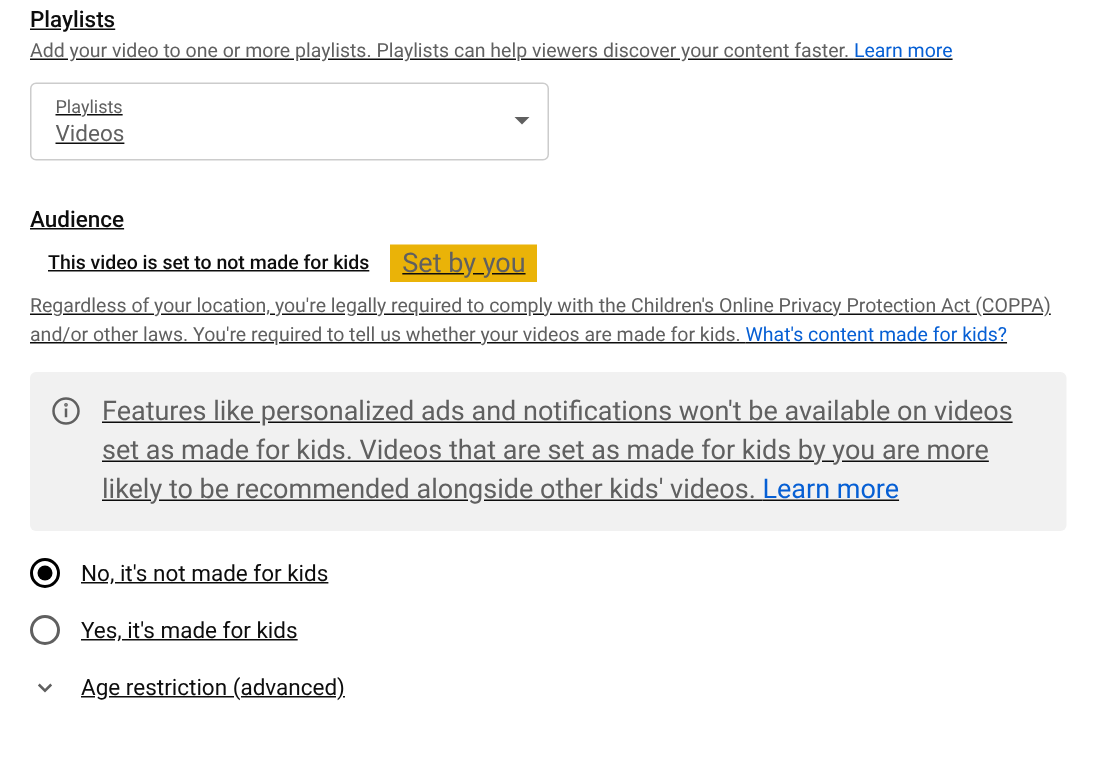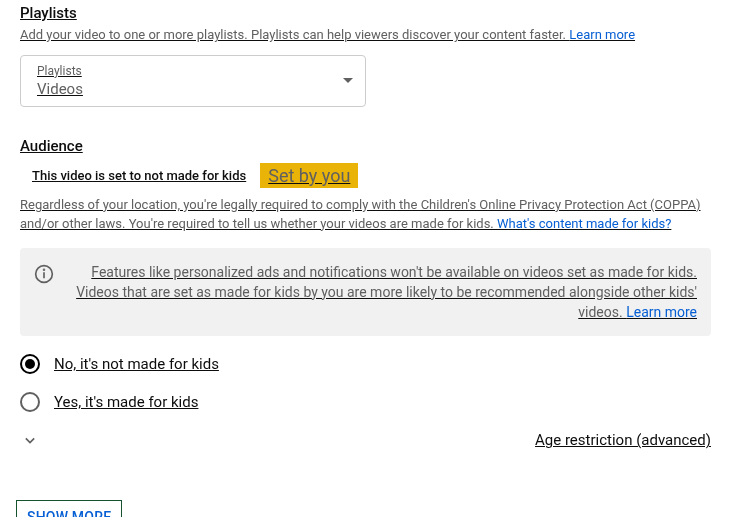--- a/index.html
+++ b/index.html
@@ -64,23 +64,22 @@
   }
   .info-box {
     background: #f1f1f1;
     border-radius: 4px;
     padding: 14px 14px 14px 14px;
     display: flex;
     gap: 14px;
     margin-top: 14px;
     margin-bottom: 18px;
     color: #606060;
-    font-size: 14px;
+    font-size: 18px;
     line-height: 1.45;
-    text-align: right;
   }
   .info-icon-wrap { flex: 0 0 auto; padding-top: 2px; }
   .radio-row {
     display: flex;
     align-items: center;
     gap: 14px;
     margin: 0 0 18px 0;
     cursor: pointer;
   }
   .radio-outer {
@@ -98,21 +97,20 @@
     background: #000;
     border-radius: 50%;
   }
   .radio-label { font-size: 15px; color: #0d0d0d; }
   .expander-row {
     display: flex;
     align-items: center;
     gap: 14px;
     margin: 10px 0 18px 0;
     cursor: pointer;
-    justify-content: space-between;
   }
   .expander-label { font-size: 15px; color: #0d0d0d; }
   .chevron-svg { width: 20px; height: 20px; }
   .show-more-btn {
     display: inline-block;
     color: #065fd4;
     font-size: 14px;
     font-weight: 500;
     letter-spacing: 0.2px;
     text-transform: uppercase;

